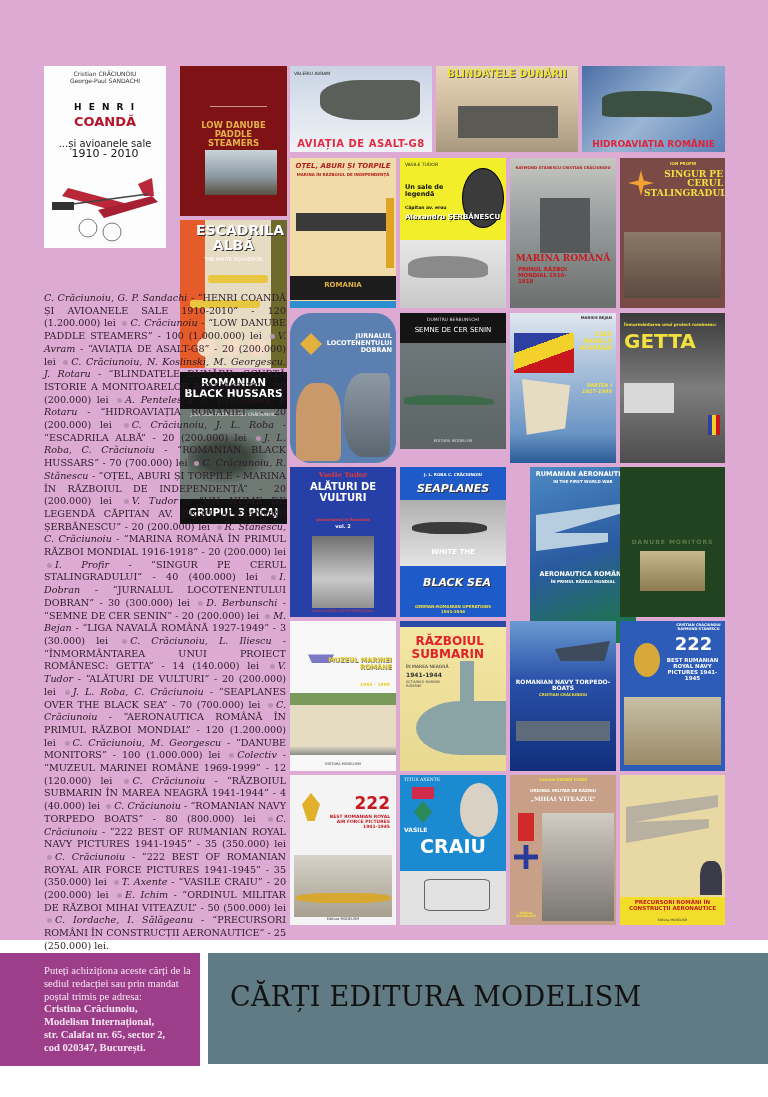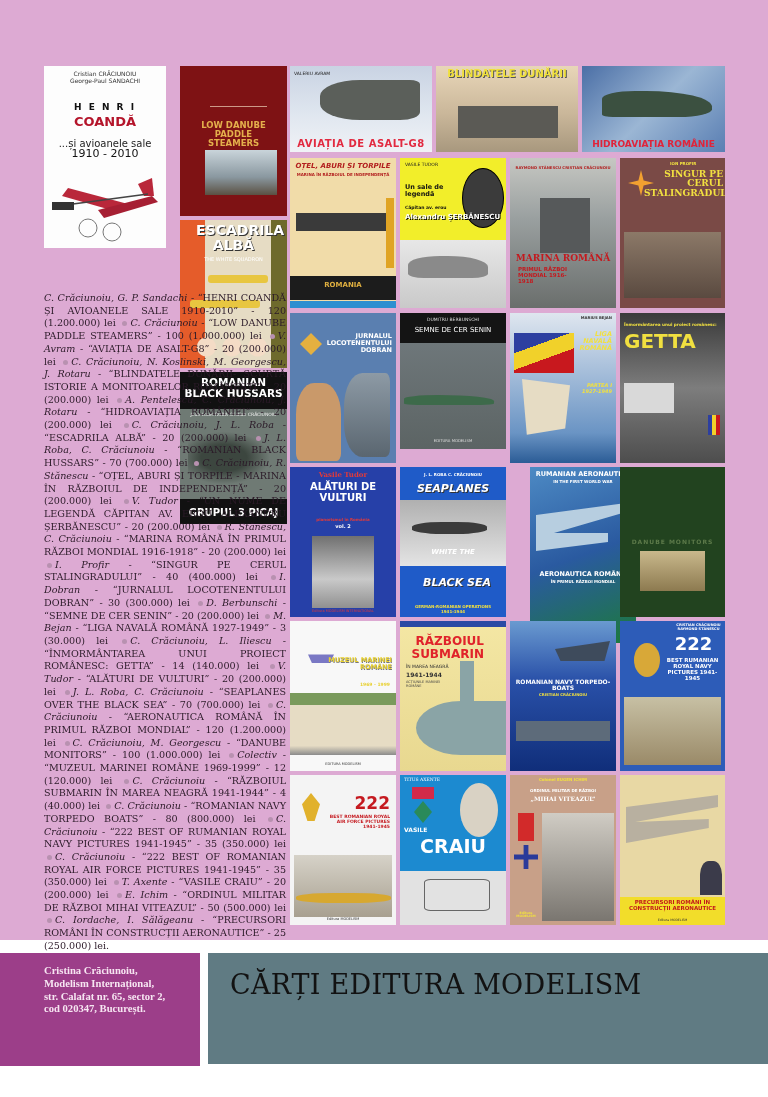--- a/index.html
+++ b/index.html
@@ -9,21 +9,21 @@
   .cover .t { position: absolute; left: 0; right: 0; text-align: center; font-family: "DejaVu Sans", sans-serif; font-weight: bold; line-height: 1.05; }
   .cover .s { position: absolute; left: 0; right: 0; text-align: center; font-family: "DejaVu Sans", sans-serif; line-height: 1.1; }
   .pic { position: absolute; }
 
   .catalog { position: absolute; left: 44px; top: 292px; width: 242px; font-family: "DejaVu Serif", serif; font-size: 9.6px; line-height: 12.7px; color: #2b1a28; text-align: justify; }
   .catalog .au { font-style: italic; }
   .catalog .dot { display: inline-block; width: 5px; height: 5px; border-radius: 50%; background: #b891b0; margin: 0 3px; vertical-align: middle; }
 
   .order-box { position: absolute; left: 0; top: 953px; width: 200px; height: 113px; background: #9c3e89; color: #f7e6f2; box-sizing: border-box; padding: 12px 8px 0 44px; font-family: "Liberation Serif", serif; font-size: 10.6px; line-height: 12.8px; }
   .order-box .addr { font-weight: bold; }
-  .title-box { position: absolute; left: 208px; top: 953px; width: 560px; height: 111px; background: #607b83; box-sizing: border-box; padding: 16px 0 0 22px; color: #121212; font-family: "DejaVu Serif", serif; }
+  .title-box { position: absolute; left: 208px; top: 953px; width: 560px; height: 111px; background: #607b83; box-sizing: border-box; padding: 28px 0 0 22px; color: #121212; font-family: "DejaVu Serif", serif; }
   .title-box .l1 { font-size: 27px; line-height: 32px; letter-spacing: 0.3px; }
   .title-box .l2 { font-size: 27px; line-height: 32px; font-style: italic; }
 </style>
 </head>
 <body>
 
 <div class="pink-area"></div>
 
 <div class="cover" style="left:44px;top:66px;width:122px;height:182px;background:#fdfdfd;">
   <div class="s" style="top:5px;font-size:6px;color:#333;white-space:pre-line;">Cristian CRĂCIUNOIU
@@ -111,21 +111,21 @@
   <div class="s" style="top:108px;left:8px;right:44px;text-align:left;font-size:5.5px;font-weight:bold;color:#c4191e;">PRIMUL RĂZBOI MONDIAL 1916-1918</div>
 </div>
 
 <div class="cover" style="left:620px;top:158px;width:105px;height:150px;background:#7a4a46;">
   <div class="s" style="top:4px;left:50px;text-align:left;font-size:4px;color:#f1e040;font-weight:bold;">ION PROFIR</div>
   <div class="pic" style="left:8px;top:12px;width:26px;height:26px;background:#f2a030;clip-path:polygon(50% 0,60% 40%,100% 50%,60% 60%,50% 100%,40% 60%,0 50%,40% 40%);"></div>
   <div class="t" style="top:12px;left:24px;right:2px;font-size:9px;color:#f1e040;font-family:'DejaVu Serif',serif;text-align:right;">SINGUR PE CERUL STALINGRADULUI</div>
   <div class="pic" style="left:4px;top:74px;width:97px;height:66px;background:linear-gradient(#8c7968,#5a4a40);"></div>
 </div>
 
-<div class="cover" style="left:290px;top:313px;width:106px;height:150px;background:#5a7fb0;">
+<div class="cover" style="left:290px;top:313px;width:106px;height:150px;background:#5a7fb0;border-radius:21px;">
   <div class="pic" style="left:10px;top:20px;width:22px;height:22px;background:#e4b040;clip-path:polygon(50% 0,100% 50%,50% 100%,0 50%);"></div>
   <div class="t" style="top:20px;left:36px;right:4px;font-size:6.5px;color:#fff;text-align:right;">JURNALUL LOCOTENENTULUI DOBRAN</div>
   <div class="pic" style="left:6px;top:70px;width:45px;height:78px;background:#c9996a;border-radius:40% 40% 10% 10%;"></div>
   <div class="pic" style="left:54px;top:60px;width:46px;height:84px;background:linear-gradient(#8d9aa5,#5a6670);border-radius:40% 10% 10% 40%;"></div>
 </div>
 
 <div class="cover" style="left:400px;top:313px;width:106px;height:136px;background:linear-gradient(#737c80,#5c6464);">
   <div style="position:absolute;left:0;right:0;top:0;height:30px;background:#141414;"></div>
   <div class="s" style="top:5px;font-size:4.5px;color:#ddd;">DUMITRU BERBUNSCHI</div>
   <div class="t" style="top:14px;font-size:7px;color:#fff;font-weight:normal;">SEMNE DE CER SENIN</div>
@@ -248,20 +248,21 @@
   <div class="pic" style="left:6px;top:20px;width:92px;height:60px;background:#b8b0a0;clip-path:polygon(0 20%,100% 0,100% 20%,10% 45%,90% 40%,90% 55%,0 80%);"></div>
   <div class="pic" style="left:80px;top:86px;width:22px;height:34px;background:#3b3b4a;border-radius:40% 40% 0 0;"></div>
   <div style="position:absolute;left:0;right:0;top:122px;bottom:0;background:#f2dd2a;"></div>
   <div class="t" style="top:125px;left:4px;right:4px;font-size:5.5px;color:#c21a1a;">PRECURSORI ROMÂNI ÎN CONSTRUCȚII AERONAUTICE</div>
   <div class="s" style="bottom:2px;font-size:3.2px;color:#333;">Editura MODELISM</div>
 </div>
 
 <div class="catalog" id="catalog"><span><span class="au">C. Crăciunoiu, G. P. Sandachi</span> - <span>“HENRI COANDĂ ȘI AVIOANELE SALE 1910-2010”</span> - <span>120 (1.200.000) lei</span></span> <span class="dot"></span><span><span class="au">C. Crăciunoiu</span> - <span>“LOW DANUBE PADDLE STEAMERS”</span> - <span>100 (1.000.000) lei</span></span> <span class="dot"></span><span><span class="au">V. Avram</span> - <span>“AVIAȚIA DE ASALT-G8”</span> - <span>20 (200.000) lei</span></span> <span class="dot"></span><span><span class="au">C. Crăciunoiu, N. Koslinski, M. Georgescu, J. Rotaru</span> - <span>“BLINDATELE DUNĂRII- SCURTĂ ISTORIE A MONITOARELOR ROMÂNEȘTI”</span> - <span>20 (200.000) lei</span></span> <span class="dot"></span><span><span class="au">A. Pentelescu, C. Crăciunoiu, J. Rotaru</span> - <span>“HIDROAVIAȚIA ROMÂNIEI”</span> - <span>20 (200.000) lei</span></span> <span class="dot"></span><span><span class="au">C. Crăciunoiu, J. L. Roba</span> - <span>“ESCADRILA ALBĂ”</span> - <span>20 (200.000) lei</span></span> <span class="dot"></span><span><span class="au">J. L. Roba, C. Crăciunoiu</span> - <span>“ROMANIAN BLACK HUSSARS”</span> - <span>70 (700.000) lei</span></span> <span class="dot"></span><span><span class="au">C. Crăciunoiu, R. Stănescu</span> - <span>“OȚEL, ABURI ȘI TORPILE - MARINA ÎN RĂZBOIUL DE INDEPENDENȚĂ”</span> - <span>20 (200.000) lei</span></span> <span class="dot"></span><span><span class="au">V. Tudor</span> - <span>“UN NUME DE LEGENDĂ CĂPITAN AV. EROU ALEXANDRU ȘERBĂNESCU”</span> - <span>20 (200.000) lei</span></span> <span class="dot"></span><span><span class="au">R. Stănescu, C. Crăciunoiu</span> - <span>“MARINA ROMÂNĂ ÎN PRIMUL RĂZBOI MONDIAL 1916-1918”</span> - <span>20 (200.000) lei</span></span> <span class="dot"></span><span><span class="au">I. Profir</span> - <span>“SINGUR PE CERUL STALINGRADULUI”</span> - <span>40 (400.000) lei</span></span> <span class="dot"></span><span><span class="au">I. Dobran</span> - <span>“JURNALUL LOCOTENENTULUI DOBRAN”</span> - <span>30 (300.000) lei</span></span> <span class="dot"></span><span><span class="au">D. Berbunschi</span> - <span>“SEMNE DE CER SENIN”</span> - <span>20 (200.000) lei</span></span> <span class="dot"></span><span><span class="au">M. Bejan</span> - <span>“LIGA NAVALĂ ROMÂNĂ 1927-1949”</span> - <span>3 (30.000) lei</span></span> <span class="dot"></span><span><span class="au">C. Crăciunoiu, L. Iliescu</span> - <span>“ÎNMORMÂNTAREA UNUI PROIECT ROMÂNESC: GETTA”</span> - <span>14 (140.000) lei</span></span> <span class="dot"></span><span><span class="au">V. Tudor</span> - <span>“ALĂTURI DE VULTURI”</span> - <span>20 (200.000) lei</span></span> <span class="dot"></span><span><span class="au">J. L. Roba, C. Crăciunoiu</span> - <span>“SEAPLANES OVER THE BLACK SEA”</span> - <span>70 (700.000) lei</span></span> <span class="dot"></span><span><span class="au">C. Crăciunoiu</span> - <span>“AERONAUTICA ROMÂNĂ ÎN PRIMUL RĂZBOI MONDIAL”</span> - <span>120 (1.200.000) lei</span></span> <span class="dot"></span><span><span class="au">C. Crăciunoiu, M. Georgescu</span> - <span>“DANUBE MONITORS”</span> - <span>100 (1.000.000) lei</span></span> <span class="dot"></span><span><span class="au">Colectiv</span> - <span>“MUZEUL MARINEI ROMÂNE 1969-1999”</span> - <span>12 (120.000) lei</span></span> <span class="dot"></span><span><span class="au">C. Crăciunoiu</span> - <span>“RĂZBOIUL SUBMARIN ÎN MAREA NEAGRĂ 1941-1944”</span> - <span>4 (40.000) lei</span></span> <span class="dot"></span><span><span class="au">C. Crăciunoiu</span> - <span>“ROMANIAN NAVY TORPEDO BOATS”</span> - <span>80 (800.000) lei</span></span> <span class="dot"></span><span><span class="au">C. Crăciunoiu</span> - <span>“222 BEST OF RUMANIAN ROYAL NAVY PICTURES 1941-1945”</span> - <span>35 (350.000) lei</span></span> <span class="dot"></span><span><span class="au">C. Crăciunoiu</span> - <span>“222 BEST OF ROMANIAN ROYAL AIR FORCE PICTURES 1941-1945”</span> - <span>35 (350.000) lei</span></span> <span class="dot"></span><span><span class="au">T. Axente</span> - <span>“VASILE CRAIU”</span> - <span>20 (200.000) lei</span></span> <span class="dot"></span><span><span class="au">E. Ichim</span> - <span>“ORDINUL MILITAR DE RĂZBOI MIHAI VITEAZUL”</span> - <span>50 (500.000) lei</span></span> <span class="dot"></span><span><span class="au">C. Iordache, I. Sălăgeanu</span> - <span>“PRECURSORI ROMÂNI ÎN CONSTRUCȚII AERONAUTICE”</span> - <span>25 (250.000) lei.</span></span> </div>
 
 <div class="order-box">
+  <div>Puteți achiziționa aceste cărți de la sediul redacției sau prin mandat poștal trimis pe adresa:</div>
   <div class="addr">Cristina Crăciunoiu,</div>
   <div class="addr">Modelism Internațional,</div>
   <div class="addr">str. Calafat nr. 65, sector 2,</div>
   <div class="addr">cod 020347, București.</div>
 </div>
 
 <div class="title-box">
   <div class="l1">CĂRȚI EDITURA MODELISM</div>
 </div>
 

